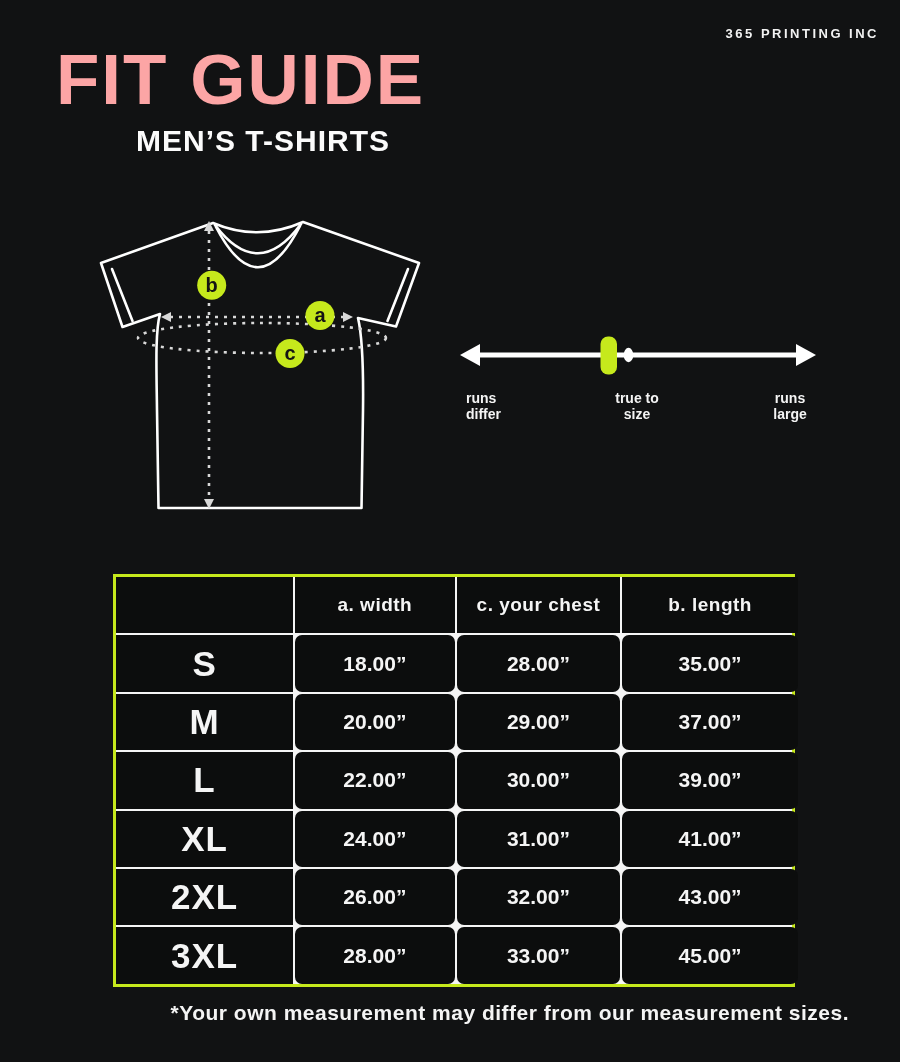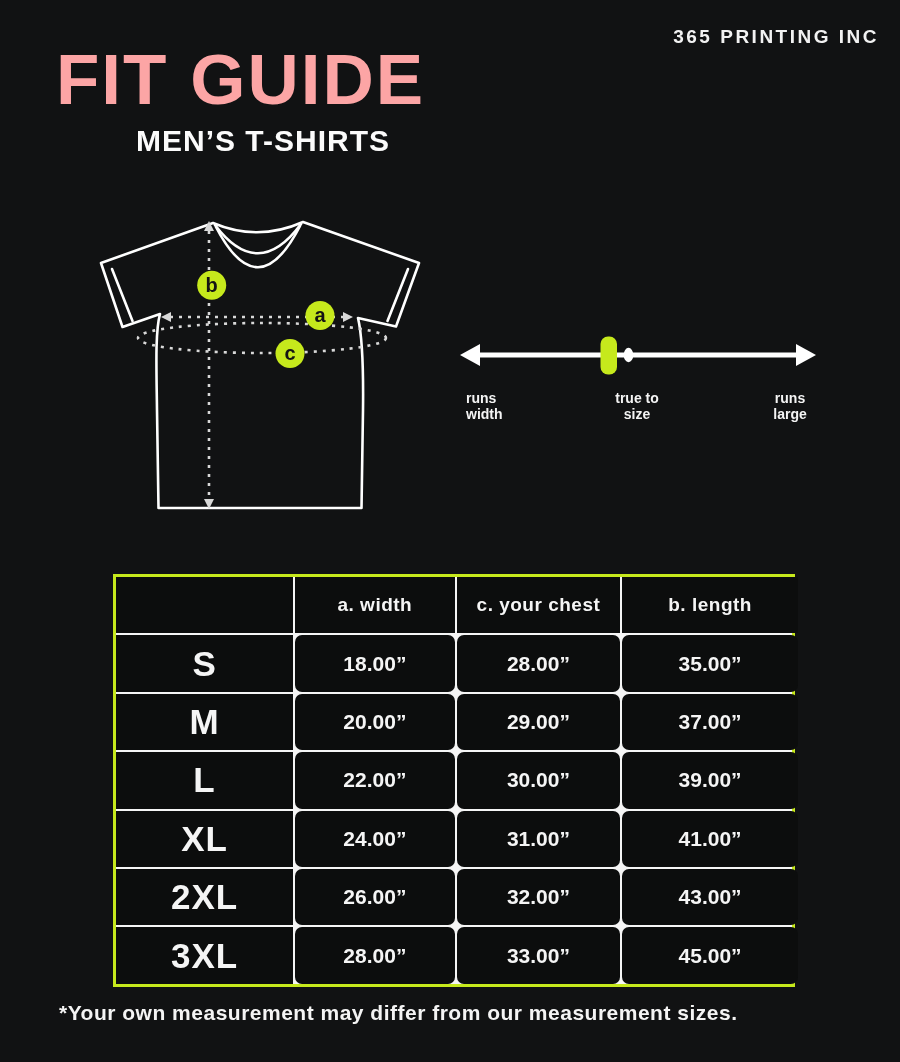--- a/index.html
+++ b/index.html
@@ -4,21 +4,21 @@
 <style>
   html,body{margin:0;padding:0;}
   body{
     width:900px;height:1062px;position:relative;overflow:hidden;
     background:#111213;
     font-family:"Liberation Sans", sans-serif;
     color:#f5f5f5;font-weight:bold;
   }
   .abs{position:absolute;}
   
-  .brand{top:26px;right:21px;font-size:19px;letter-spacing:2.5px;color:#f2f2f2;}
+  .brand{top:26px;right:21px;font-size:13px;letter-spacing:2.5px;color:#f2f2f2;}
   .title{top:44px;left:56px;font-size:71px;line-height:1;letter-spacing:2px;color:#fca5a5;}
   .subtitle{top:124px;left:56px;width:334px;text-align:right;font-size:30px;letter-spacing:1px;color:#fbfbfb;}
   
   .shirt-svg{left:80px;top:195px;}
   .scale-svg{left:440px;top:320px;}
   .scale-label{top:390px;font-size:14px;line-height:16px;color:#f4f4f4;}
   .lbl-small{left:466px;text-align:left;}
   .lbl-true{left:577px;width:120px;text-align:center;}
   .lbl-large{left:730px;width:120px;text-align:center;}
   
@@ -30,21 +30,21 @@
     grid-template-columns:26.2% 23.6% 24.2% 26%;
     grid-auto-rows:56.4px;
     gap:2px;
   }
   .cell{
     background:#0c0d0d;display:flex;align-items:center;justify-content:center;
   }
   .cell.hdr{font-size:19px;letter-spacing:0.5px;}
   .cell.size{font-size:35px;letter-spacing:1px;}
   .cell.val{font-size:21px;border-radius:7px;}
-  .footnote{top:1001px;left:59px;width:790px;text-align:left;font-size:21px;letter-spacing:0.5px;color:#f4f4f4;}
+  .footnote{top:1001px;left:59px;width:790px;text-align:right;font-size:21px;letter-spacing:0.5px;color:#f4f4f4;}
   svg text{font-family:"Liberation Sans", sans-serif;font-weight:bold;}
 </style>
 </head>
 <body>
 
 <div class="abs brand">365 PRINTING INC</div>
 <div class="abs title">FIT GUIDE</div>
 <div class="abs subtitle">MEN’S T-SHIRTS</div>
 
 <svg class="abs shirt-svg" width="360" height="340" viewBox="80 195 360 340">
@@ -84,21 +84,21 @@
 <svg class="abs scale-svg" width="400" height="75" viewBox="440 320 400 75">
   <line x1="474" y1="355" x2="802" y2="355" stroke="#ffffff" stroke-width="5"></line>
   <polygon points="460,355 480,344 480,366" fill="#ffffff"></polygon>
   <polygon points="816,355 796,344 796,366" fill="#ffffff"></polygon>
   <rect x="600.5" y="336.5" width="16.5" height="38" rx="7.5" fill="#c6e91c"></rect>
   <ellipse cx="628.5" cy="355" rx="4.8" ry="7.2" fill="#ffffff"></ellipse>
 </svg>
 
 <div class="abs scale-label lbl-small">
   <div>runs</div>
-  <div>width</div>
+  <div>differ</div>
 </div>
 <div class="abs scale-label lbl-true">
   <div>true to</div>
   <div>size</div>
 </div>
 <div class="abs scale-label lbl-large">
   <div>runs</div>
   <div>large</div>
 </div>
 

